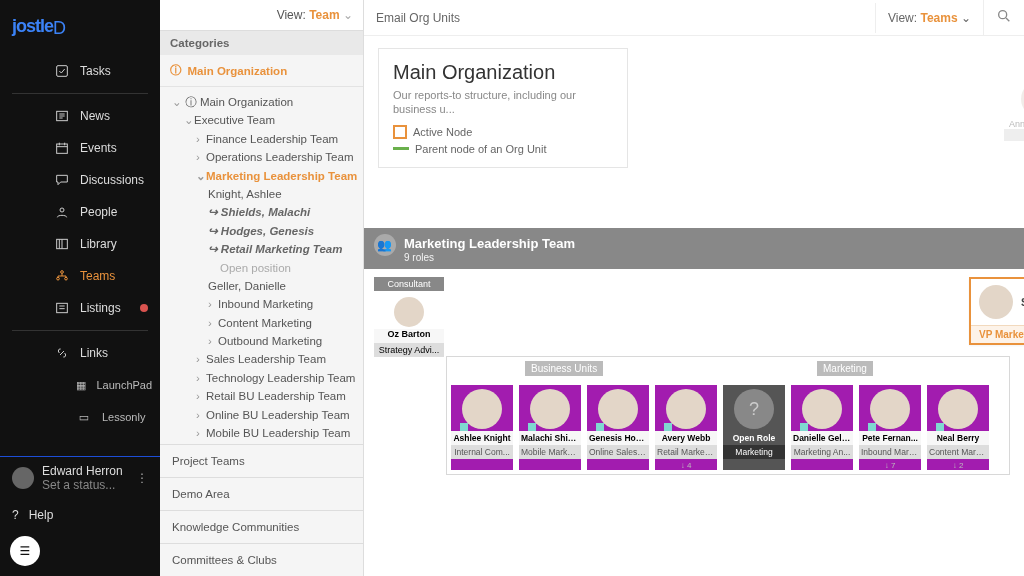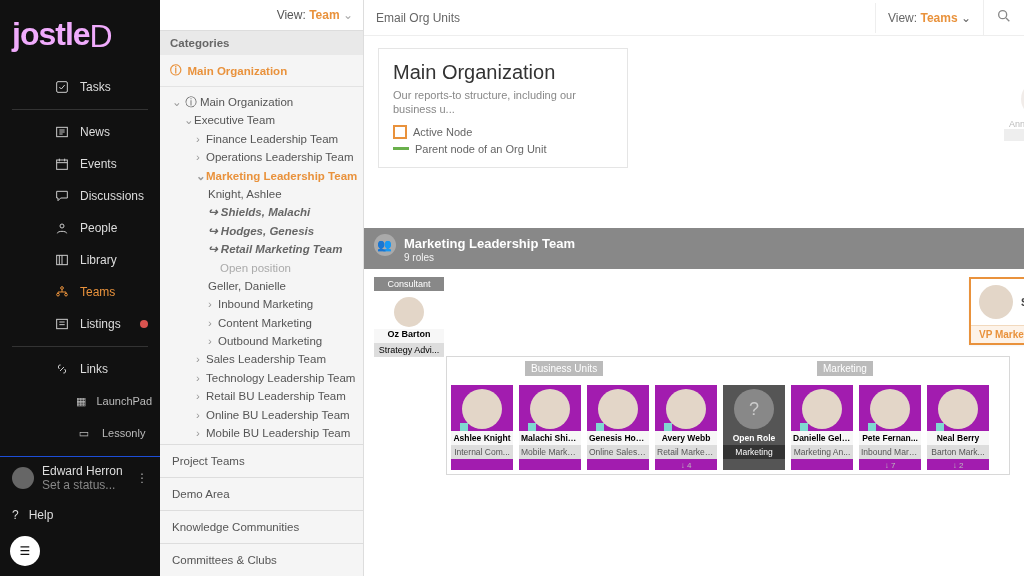--- a/index.html
+++ b/index.html
@@ -2,21 +2,21 @@
 <html><head>
 <meta charset="utf-8">
 <style>
 * { box-sizing: border-box; margin: 0; padding: 0; font-family: -apple-system, BlinkMacSystemFont, "Segoe UI", Helvetica, Arial, sans-serif; }
 html, body { width: 1024px; height: 576px; overflow: hidden; background: #fff; }
 
 .app { display: flex; width: 1024px; height: 576px; }
 
 
 .sidebar { width: 160px; background: #111; color: #ddd; display: flex; flex-direction: column; font-size: 12px; }
-.logo { padding: 16px 12px 18px 12px; font-size: 32px; font-weight: 700; color: #f0abfc; letter-spacing: -1px; }
+.logo { padding: 16px 12px 18px 12px; font-size: 18px; font-weight: 700; color: #3b82f6; letter-spacing: -1px; }
 .logo .d { display: inline-block; transform: translateY(2px); font-weight: 400; }
 .nav { flex: 1; }
 .nav-item { display: flex; align-items: center; padding: 8px 12px; cursor: pointer; gap: 10px; margin-left: 42px; }
 .nav-item.active { color: #e9923c; }
 .nav-item .ico { width: 16px; height: 16px; display: inline-flex; align-items: center; justify-content: center; }
 .nav-item .dot { width: 8px; height: 8px; border-radius: 50%; background: #d9534f; margin-left: auto; }
 .nav-hr { height: 1px; background: #333; margin: 6px 12px; }
 .nav-sub { padding-left: 34px; font-size: 11px; color: #bbb; }
 .user-row { display: flex; align-items: center; gap: 8px; padding: 8px 12px; border-top: 1px solid #1d4ed8; }
 .user-row .av { width: 22px; height: 22px; border-radius: 50%; background: #666; }
@@ -377,20 +377,20 @@
               </div>
               <div class="nm">Pete Fernan...</div>
               <div class="role">Inbound Mark...</div>
               <div class="num">↓ 7</div>
             </div>
             <div class="card">
               <div class="av">
                 <span class="corner"></span>
               </div>
               <div class="nm">Neal Berry</div>
-              <div class="role">Barton Mark...</div>
+              <div class="role">Content Mark...</div>
               <div class="num">↓ 2</div>
             </div>
           </div>
       </div>
     </div>
   </div>
 </div>
 
 </body></html>

